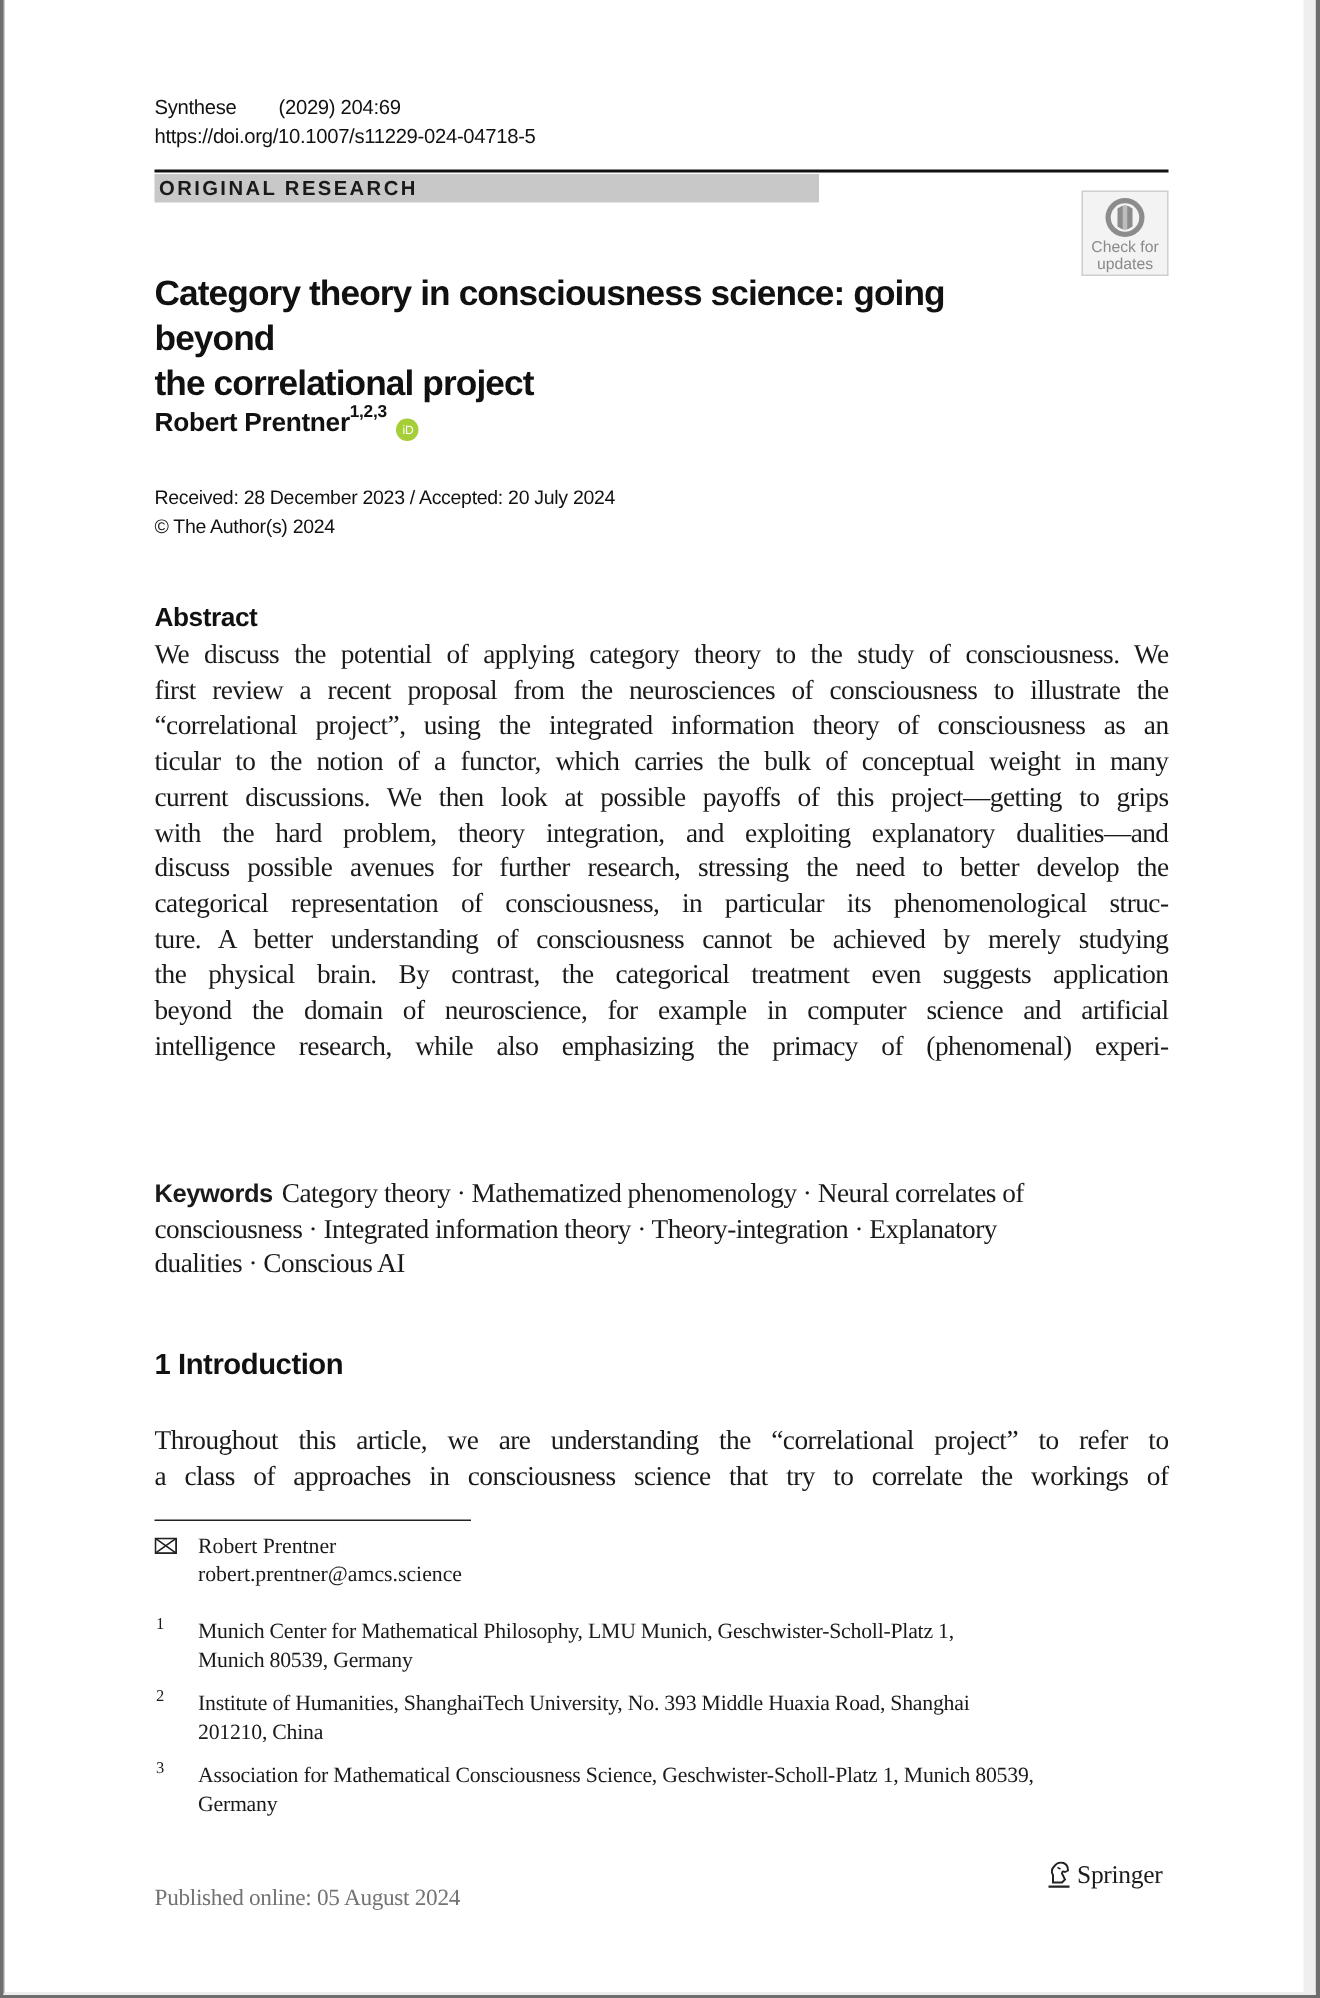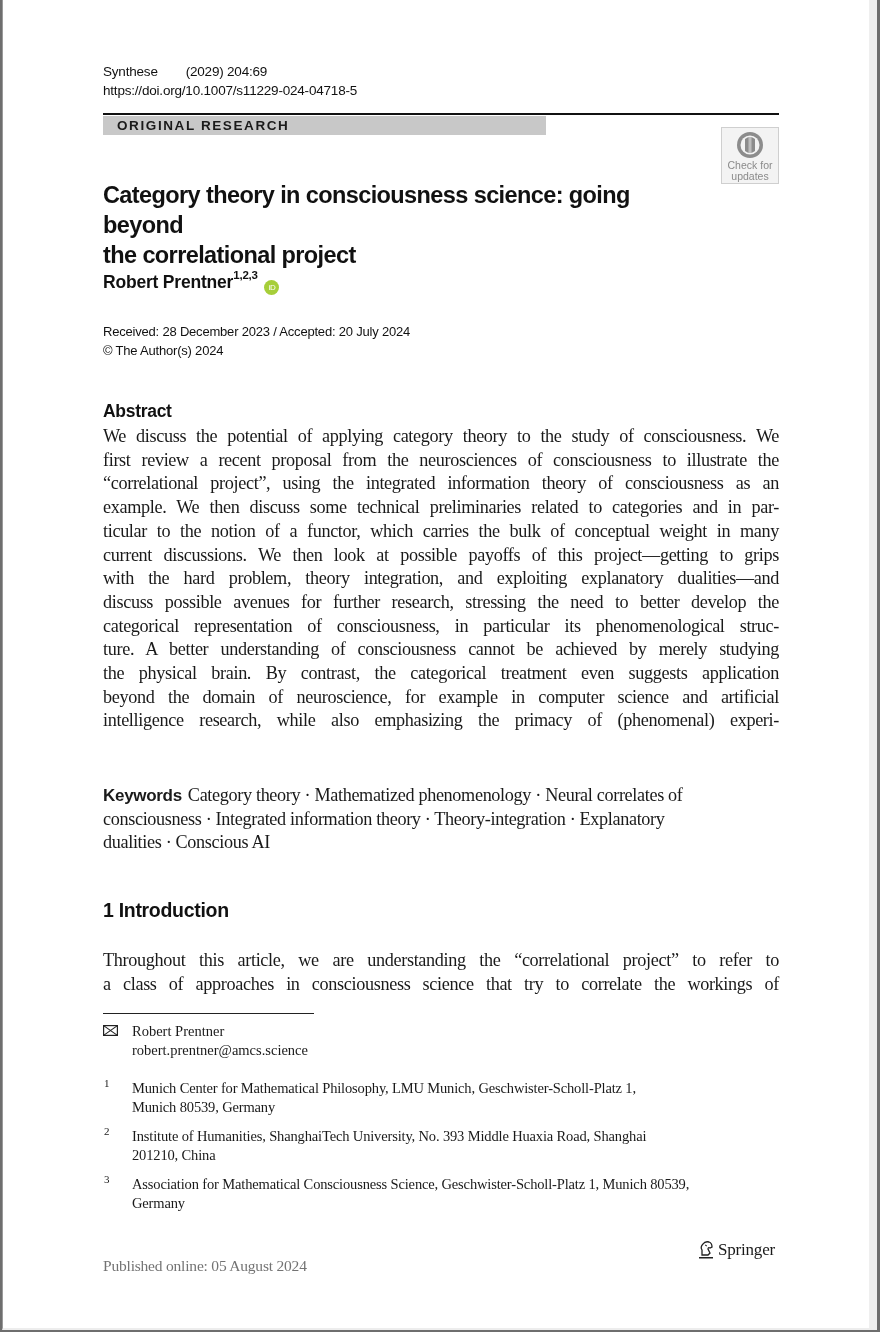--- a/index.html
+++ b/index.html
@@ -17,21 +17,21 @@
 
   .journal-line { left: 100px; font-size: 13.5px; color: #111; letter-spacing: -0.2px; }
   .journal-line .gap { display: inline-block; width: 28px; }
   #journal-meta { top: 64px; }
   #doi { top: 83px; }
 
   .top-rule { left: 100px; top: 113px; width: 676px; height: 2px; background: #111; }
   .article-type {
     left: 100px; top: 116px; width: 443px; height: 19px; background: #c8c8c8;
     font-size: 13.5px; font-weight: bold; letter-spacing: 1.6px; color: #1a1a1a;
-    line-height: 19px; padding-left: 14px; box-sizing: border-box;
+    line-height: 19px; padding-left: 3px; box-sizing: border-box;
   }
 
   .check-updates {
     left: 718px; top: 127px; width: 58px; height: 57px; border: 1px solid #cfcfcf;
     background: #f3f3f3; box-sizing: border-box; text-align: center;
   }
   .check-updates svg { display: block; margin: 2px auto 0; }
   .check-updates .lbl { font-size: 10.5px; line-height: 10.5px; color: #8a8a8a; }
 
   .title {
@@ -122,21 +122,20 @@
   <div class="abs dates sans">
     <div>Received: 28 December 2023 / Accepted: 20 July 2024</div>
     <div>© The Author(s) 2024</div>
   </div>
 
   <div class="abs abstract-head sans">Abstract</div>
   <div class="abs abstract-body serif">
     <span class="ln">We discuss the potential of applying category theory to the study of consciousness. We</span>
     <span class="ln">first review a recent proposal from the neurosciences of consciousness to illustrate the</span>
     <span class="ln">“correlational project”, using the integrated information theory of consciousness as an</span>
-    <span class="ln">example. We then discuss some technical preliminaries related to categories and in par-</span>
     <span class="ln">ticular to the notion of a functor, which carries the bulk of conceptual weight in many</span>
     <span class="ln">current discussions. We then look at possible payoffs of this project—getting to grips</span>
     <span class="ln">with the hard problem, theory integration, and exploiting explanatory dualities—and</span>
     <span class="ln">discuss possible avenues for further research, stressing the need to better develop the</span>
     <span class="ln">categorical representation of consciousness, in particular its phenomenological struc-</span>
     <span class="ln">ture. A better understanding of consciousness cannot be achieved by merely studying</span>
     <span class="ln">the physical brain. By contrast, the categorical treatment even suggests application</span>
     <span class="ln">beyond the domain of neuroscience, for example in computer science and artificial</span>
     <span class="ln">intelligence research, while also emphasizing the primacy of (phenomenal) experi-</span>
   </div>

